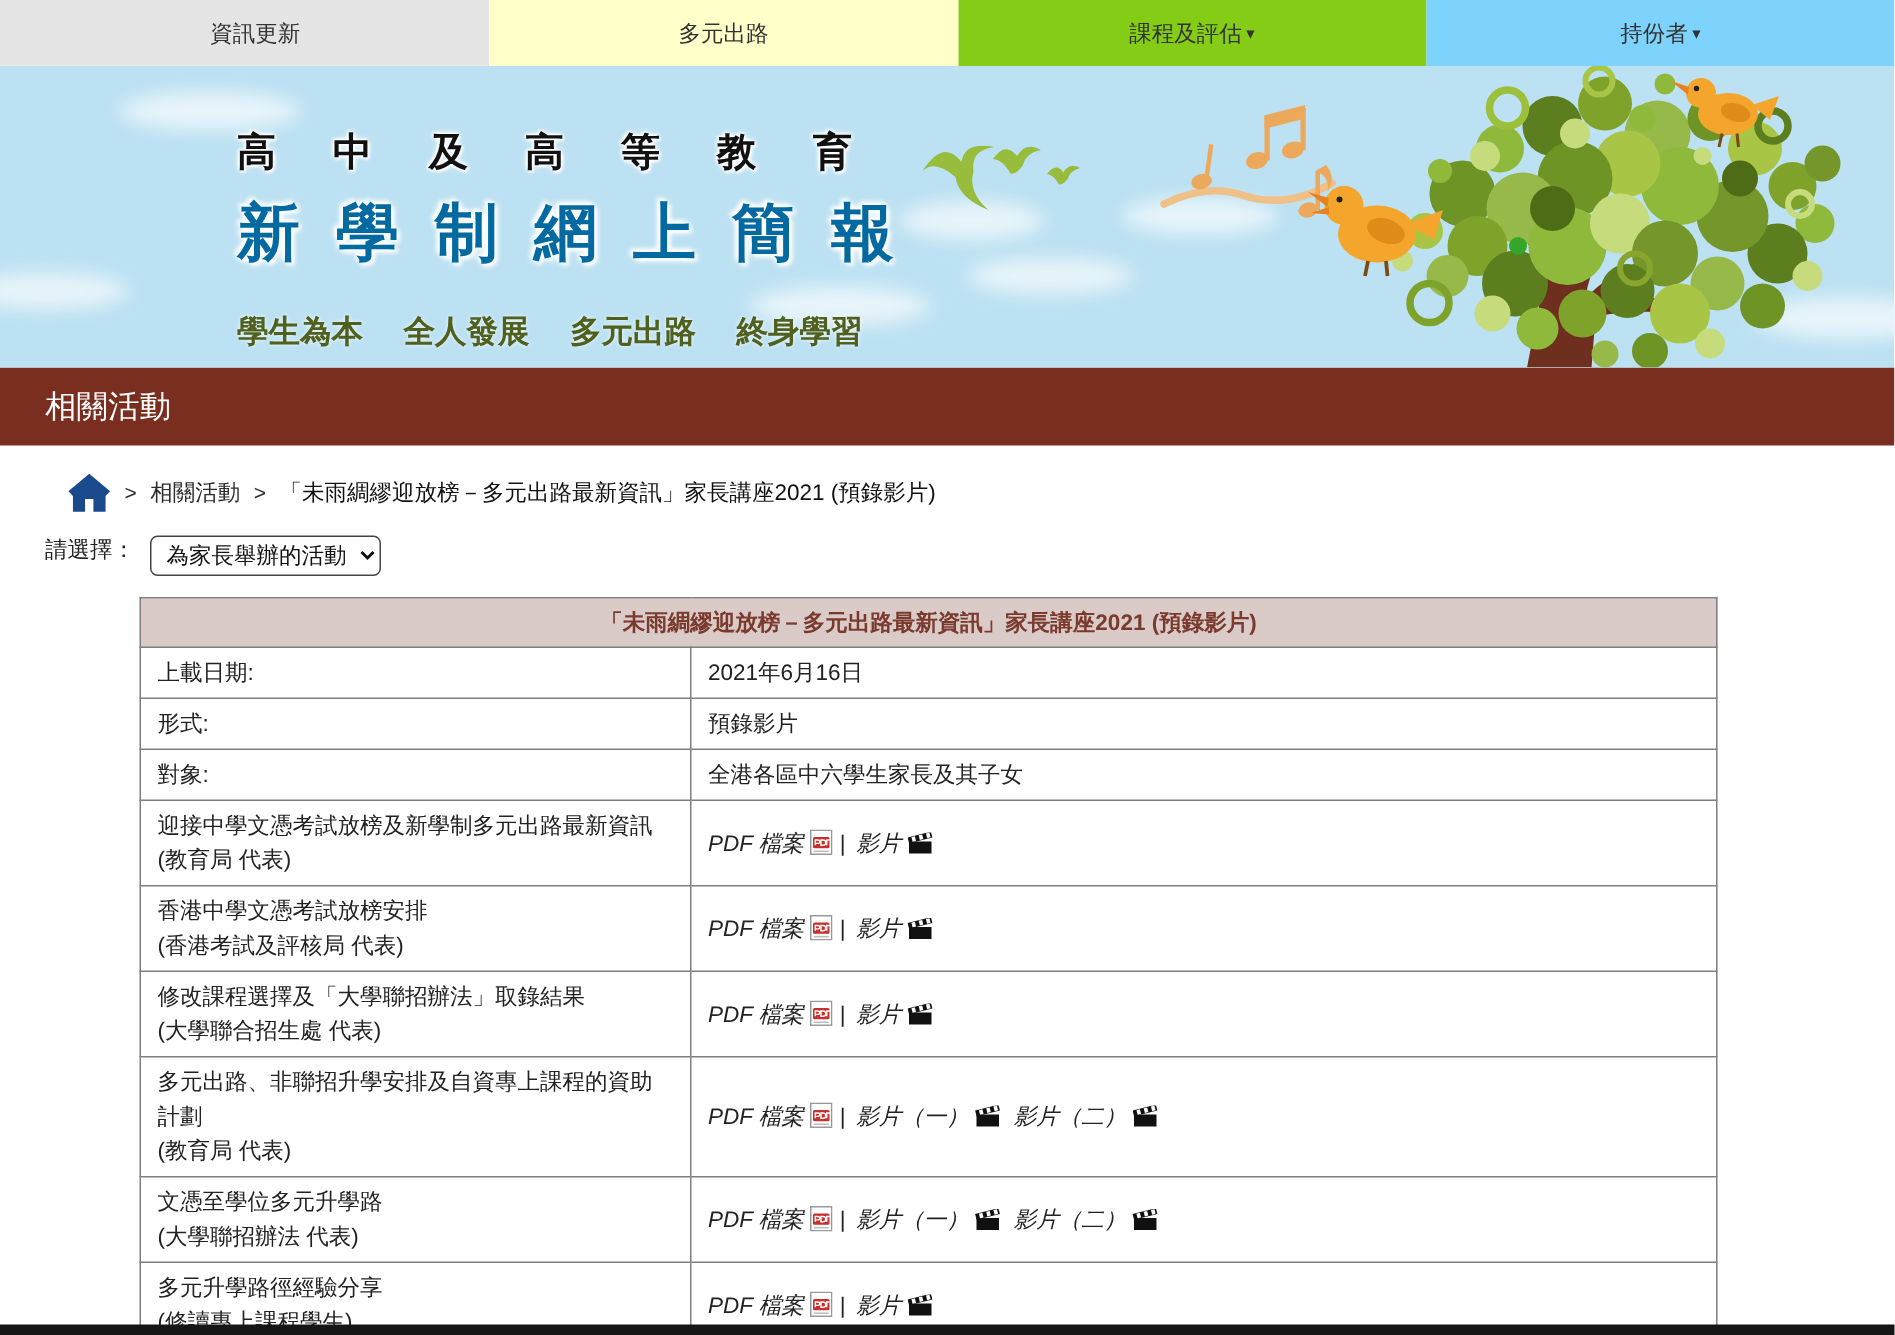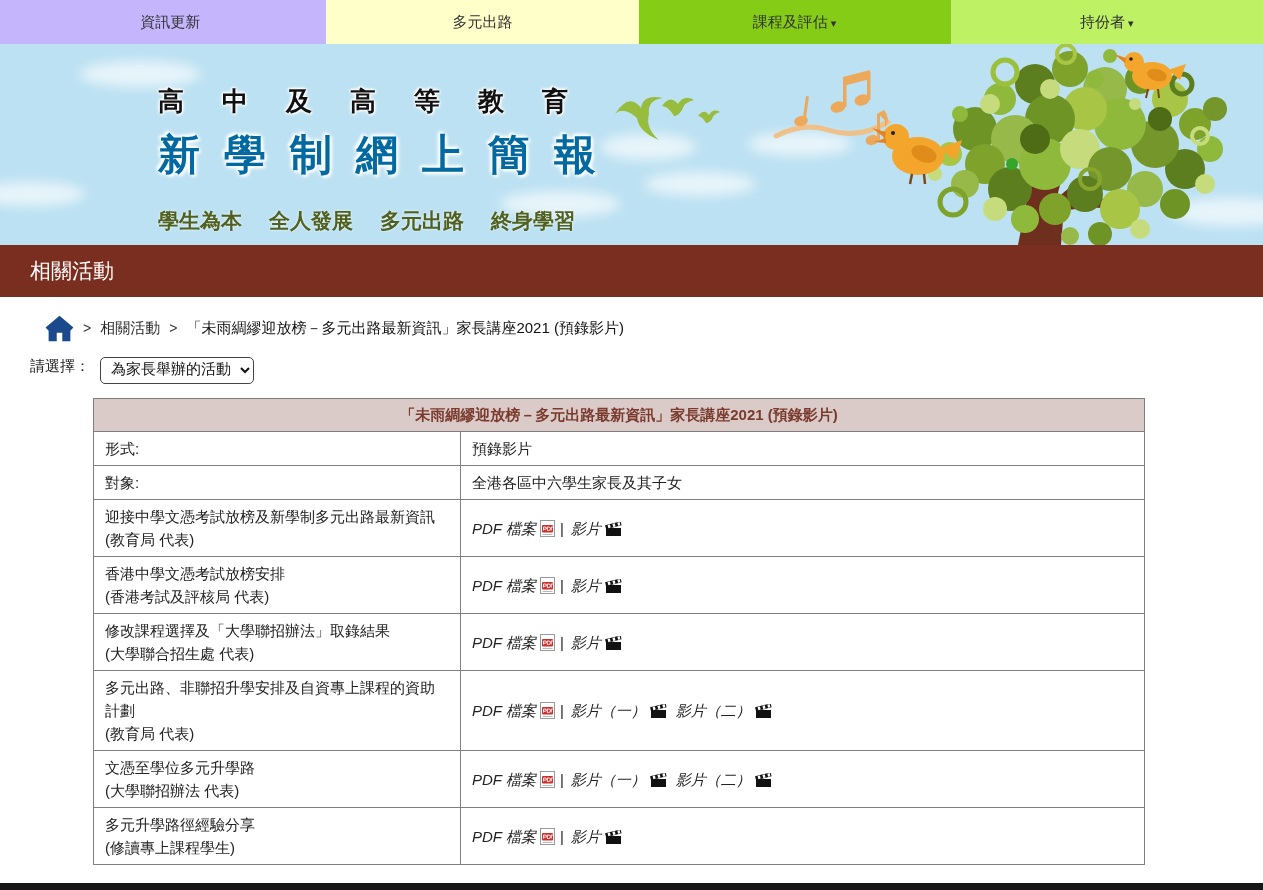--- a/index.html
+++ b/index.html
@@ -35,21 +35,21 @@
     font-size:15px; height:48px; }
   .crumb-sep { color:#333; font-size:14px; }
   .crumb-link { color:#2b2b2b; cursor:pointer; }
   .crumb-current { color:#111; }
   .home-icon { display:inline-flex; cursor:pointer; }
 
   
   .filter-row { margin:12px 0 0 30px; display:flex; font-size:15px; }
   .filter-row select { margin-left:10px; font-size:15px; padding:3px 6px;
     border:1px solid #444; border-radius:5px; background:#fff;
-    font-family:Liberation Mono, monospace; color:#111; }
+    font-family:Liberation Sans, sans-serif; color:#111; }
 
   
   .event-table { margin:14px 0 0 93px; width:1052px; border-collapse:collapse;
     font-size:15px; table-layout:fixed; }
   .event-table th, .event-table td { border:1px solid #7F7F7F; text-align:left;
     vertical-align:middle; }
   .event-table th { height:33px; background:#DACAC8; color:#7A3B2E;
     font-weight:bold; text-align:center; font-size:15px; }
   .col-left { width:367px; }
   .event-table td { padding:5px 11px; line-height:23px; }
@@ -61,31 +61,31 @@
   .video-link { margin-left:2px; margin-right:4px; }
 
   
   .bottom-strip { position:fixed; left:0; bottom:0; width:1263px; height:7px;
     background:#161616; z-index:20; }
 </style>
 </head>
 <body>
 
 <div class="top-nav">
-    <div class="tab" style="background: #c4b5fd; padding-left: 14px;">
+    <div class="tab" style="background: #e5e5e5; padding-left: 14px;">
       <span>資訊更新</span>
     </div>
     <div class="tab" style="background: rgb(255, 255, 201);">
       <span>多元出路</span>
     </div>
     <div class="tab" style="background: #84cc16;">
       <span>課程及評估</span>
       <span class="caret">▾</span>
     </div>
-    <div class="tab" style="background: #bef264;">
+    <div class="tab" style="background: #7dd3fc;">
       <span>持份者</span>
       <span class="caret">▾</span>
     </div>
   </div>
 
 <div class="banner">
   <svg class="banner-art" width="1263" height="201" viewBox="0 0 1263 201">
     <defs>
         <filter id="soft" x="-50%" y="-50%" width="200%" height="200%">
       <feGaussianBlur stdDeviation="6"></feGaussianBlur>
@@ -245,20 +245,24 @@
       <col class="col-left">
       <col>
     </colgroup>
   <thead>
     <tr>
       <th colspan="2">「未雨綢繆迎放榜－多元出路最新資訊」家長講座2021 (預錄影片)</th>
     </tr>
   </thead>
   <tbody>
       <tr class="info-row">
+        <td>上載日期:</td>
+        <td>2021年6月16日</td>
+      </tr>
+      <tr class="info-row">
         <td>形式:</td>
         <td>預錄影片</td>
       </tr>
       <tr class="info-row">
         <td>對象:</td>
         <td>全港各區中六學生家長及其子女</td>
       </tr>
       <tr class="session-row">
         <td>
           <div>迎接中學文憑考試放榜及新學制多元出路最新資訊</div>

